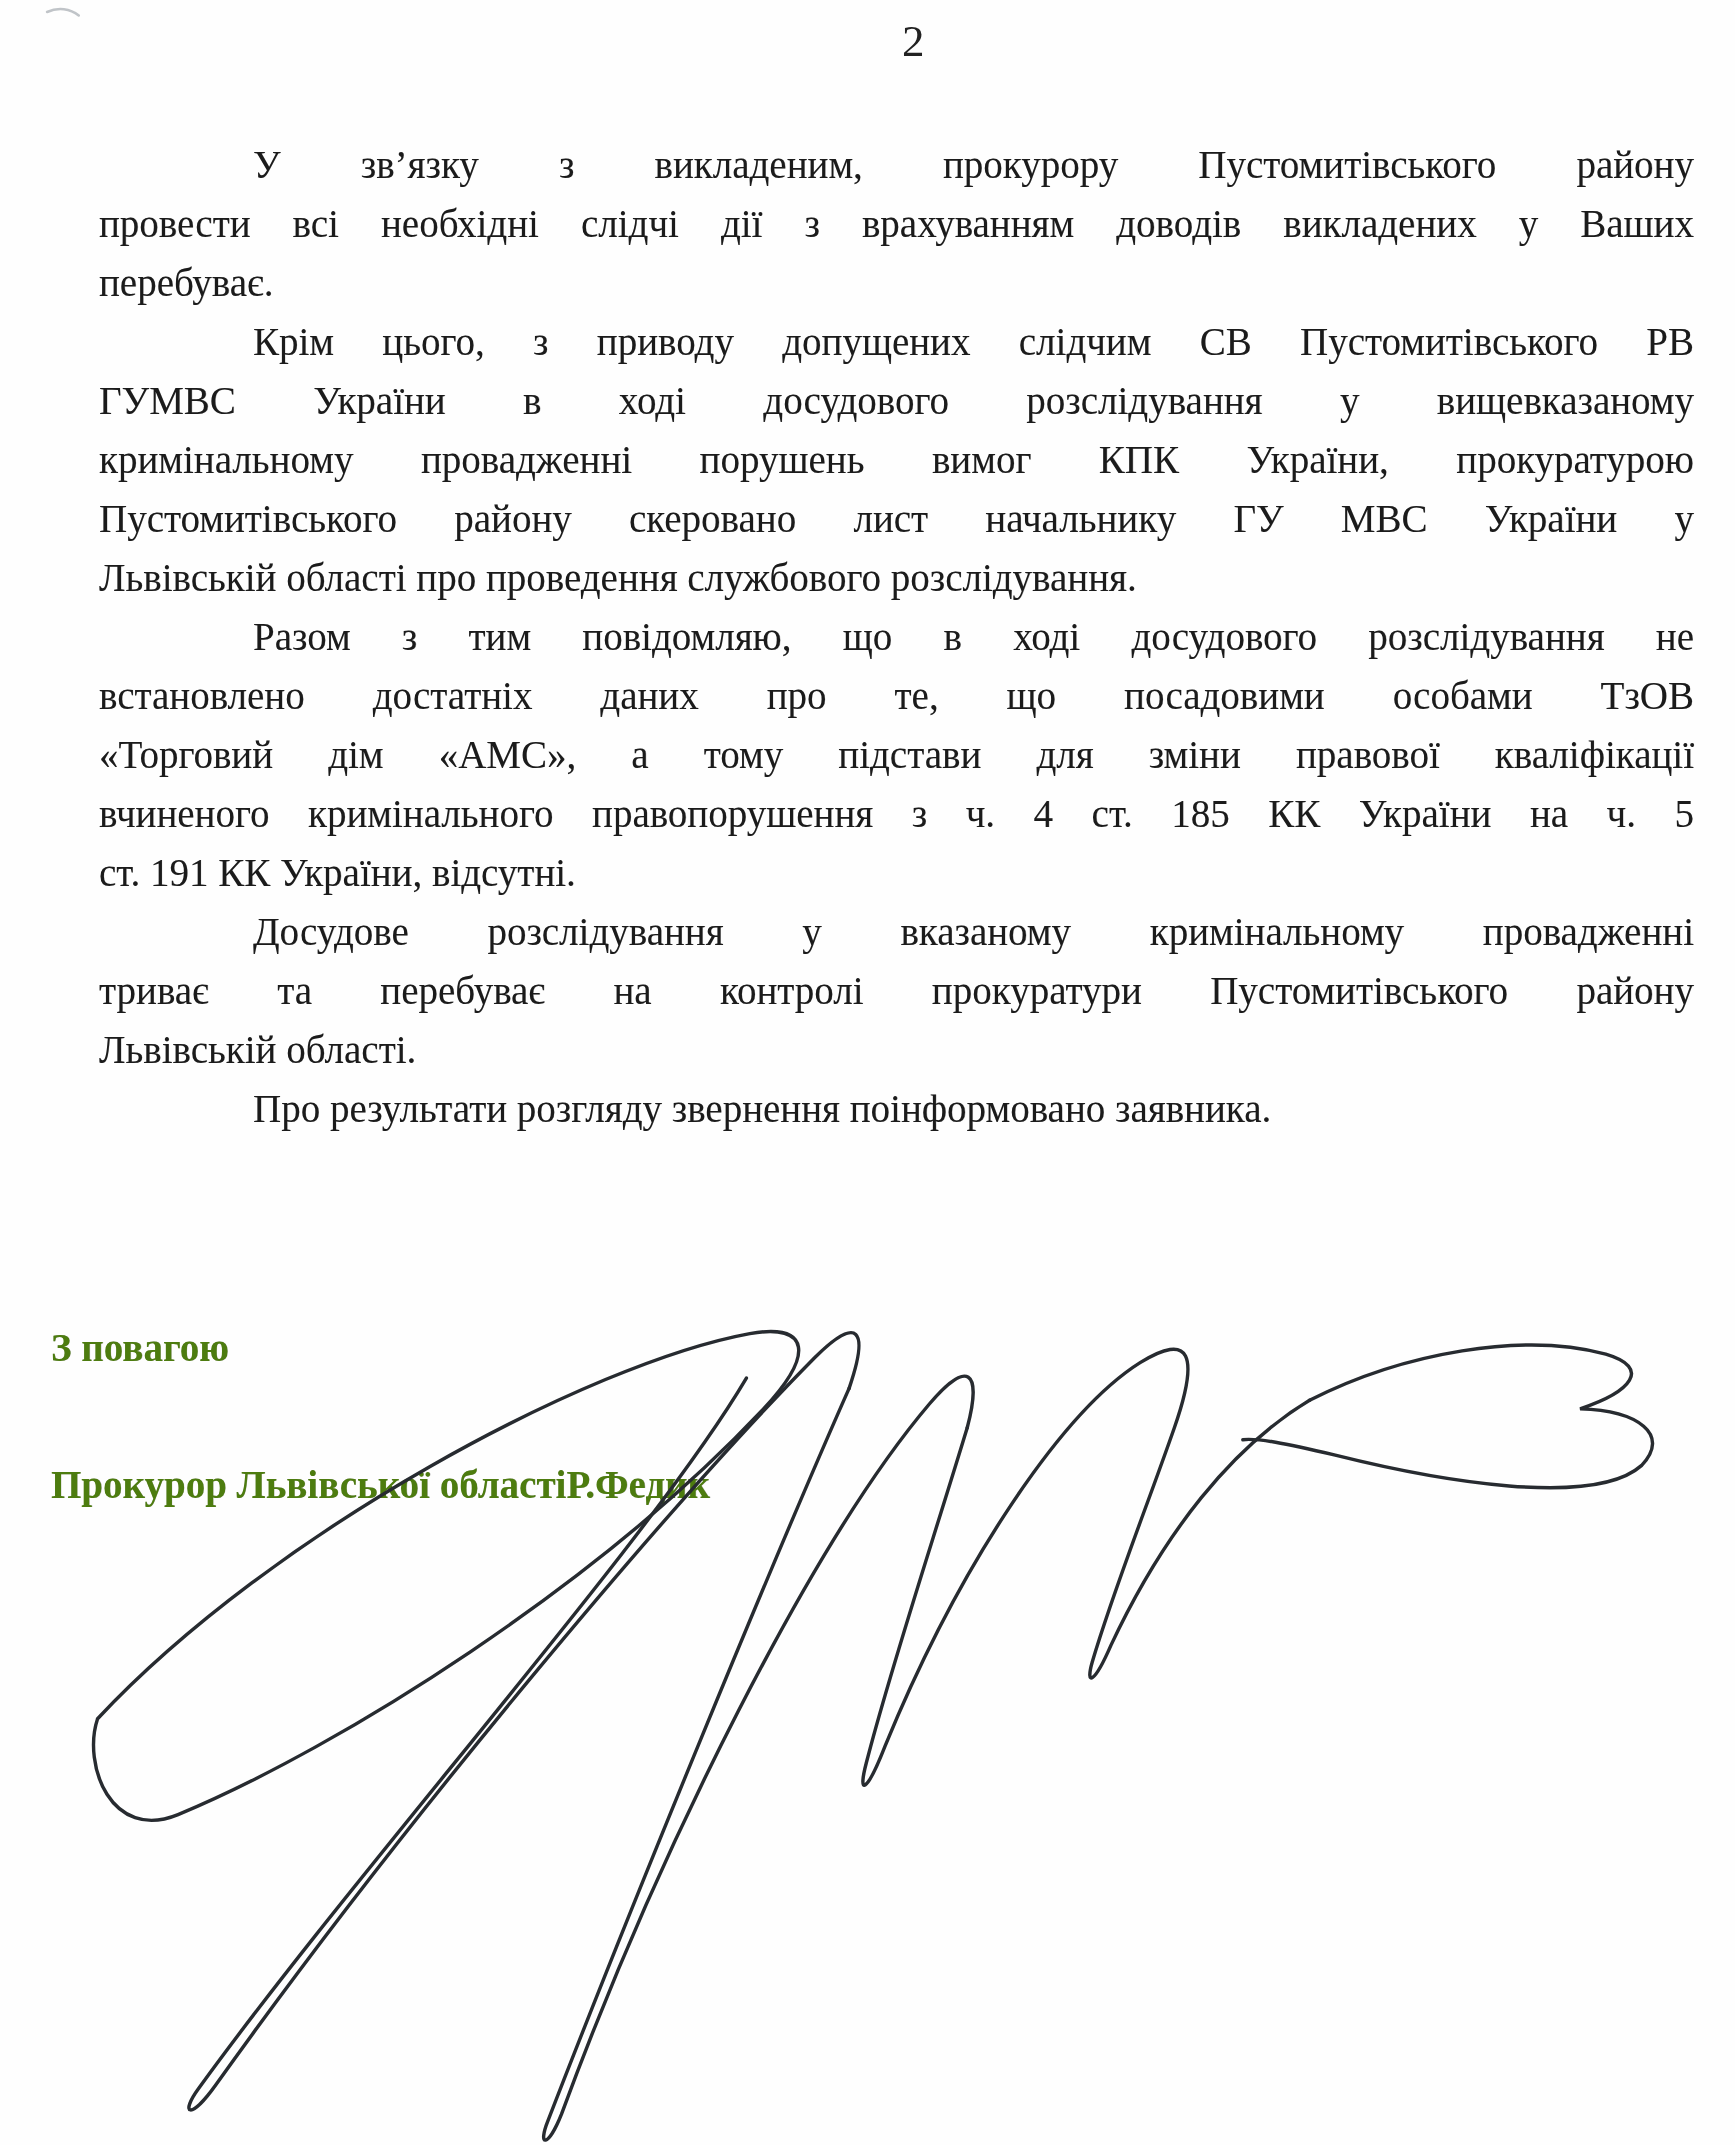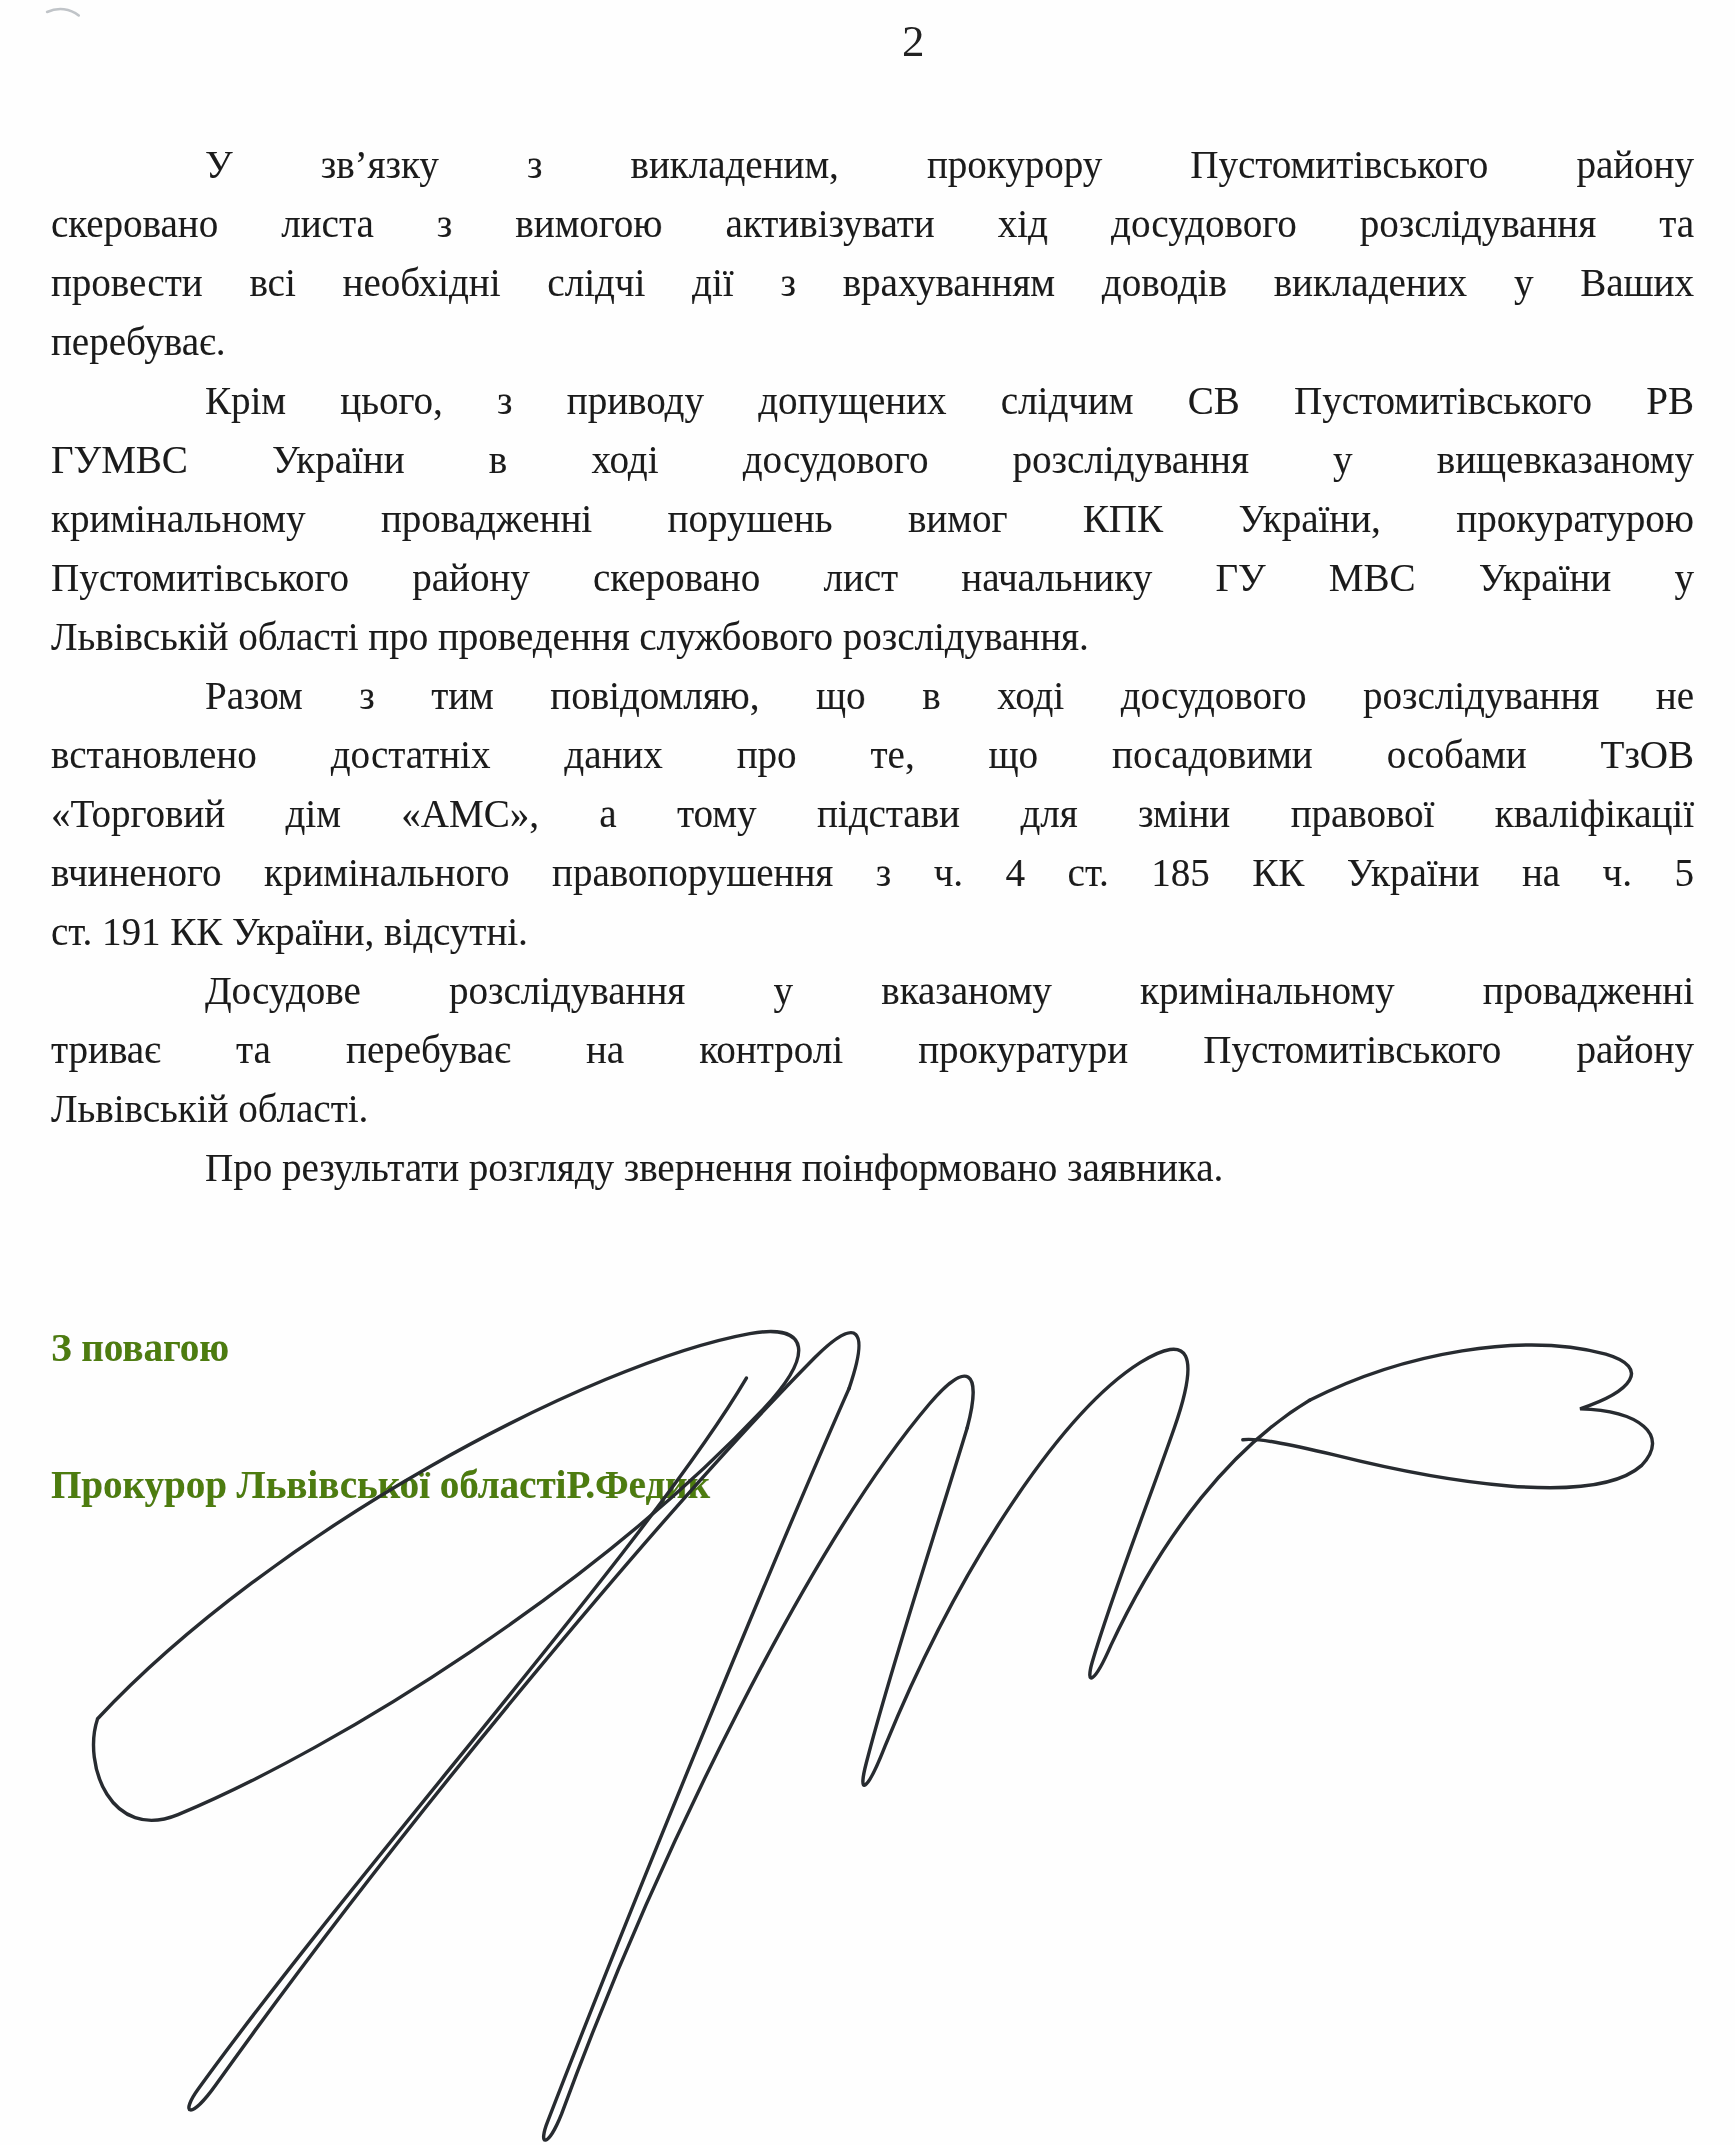--- a/index.html
+++ b/index.html
@@ -19,21 +19,21 @@
     color: #222;
   }
   .body-text {
     position: absolute;
     top: 135px; left: 51px; right: 41px;
     font-size: 39px;
     line-height: 59px;
     text-shadow: 0.3px 0.3px 0.6px rgba(25,25,25,0.28);
   }
   .para { margin: 0; }
-  .line { text-align: left; }
+  .line { text-align: left; margin-left: 48px; }
   .jl { text-align: justify; text-align-last: justify; }
   .indent { padding-left: 154px; }
   .closing {
     position: absolute;
     left: 51px; right: 41px; top: 1325px;
     font-size: 39px;
     font-weight: bold;
     color: #4d7c0f;
     text-shadow: 0.3px 0.3px 0.6px rgba(25,25,25,0.3);
   }
@@ -62,21 +62,20 @@
 </head>
 <body>
 
 <div class="page">
 
   <div class="page-number">2</div>
 
   <div class="body-text">
       <div class="para">
         <div class="line indent jl">У зв’язку з викладеним, прокурору Пустомитівського району</div>
-        <div class="line jl">скеровано листа з вимогою активізувати хід досудового розслідування та</div>
         <div class="line jl">провести всі необхідні слідчі дії з врахуванням доводів викладених у Ваших</div>
         <div class="line">перебуває.</div>
       </div>
       <div class="para">
         <div class="line indent jl">Крім цього, з приводу допущених слідчим СВ Пустомитівського РВ</div>
         <div class="line jl">ГУМВС України в ході досудового розслідування у вищевказаному</div>
         <div class="line jl">кримінальному провадженні порушень вимог КПК України, прокуратурою</div>
         <div class="line jl">Пустомитівського району скеровано лист начальнику ГУ МВС України у</div>
         <div class="line">Львівській області про проведення службового розслідування.</div>
       </div>

